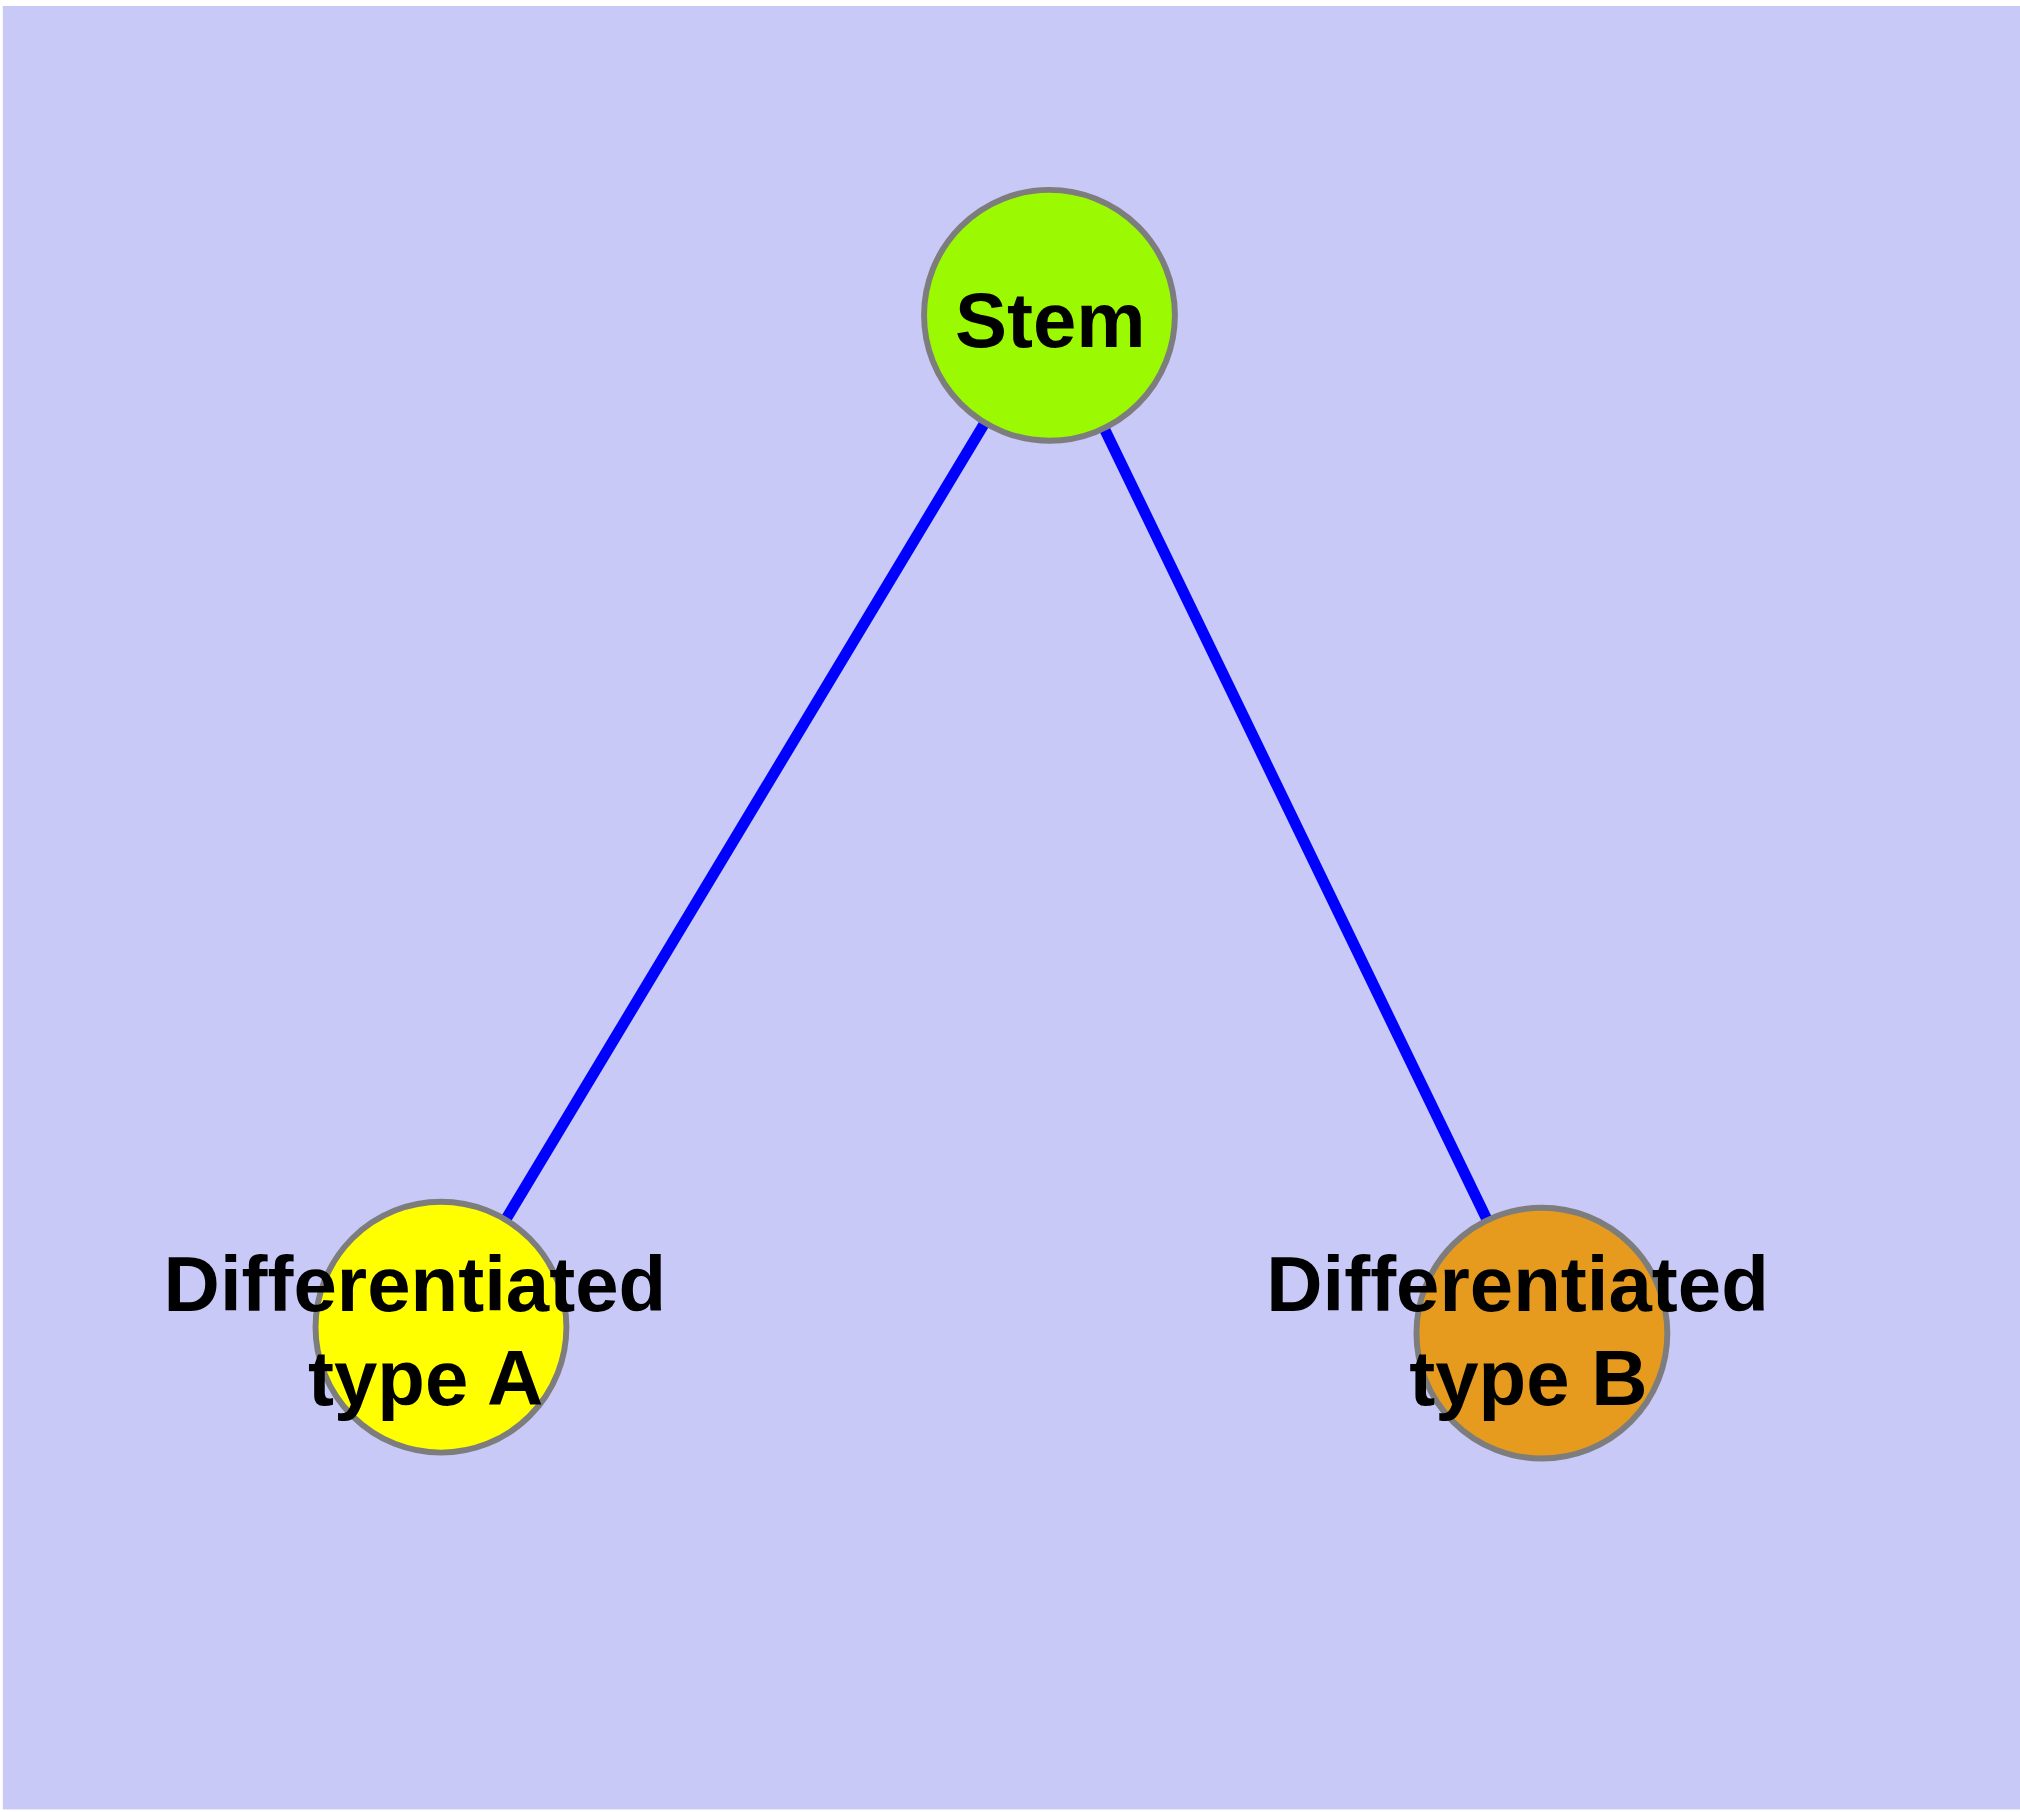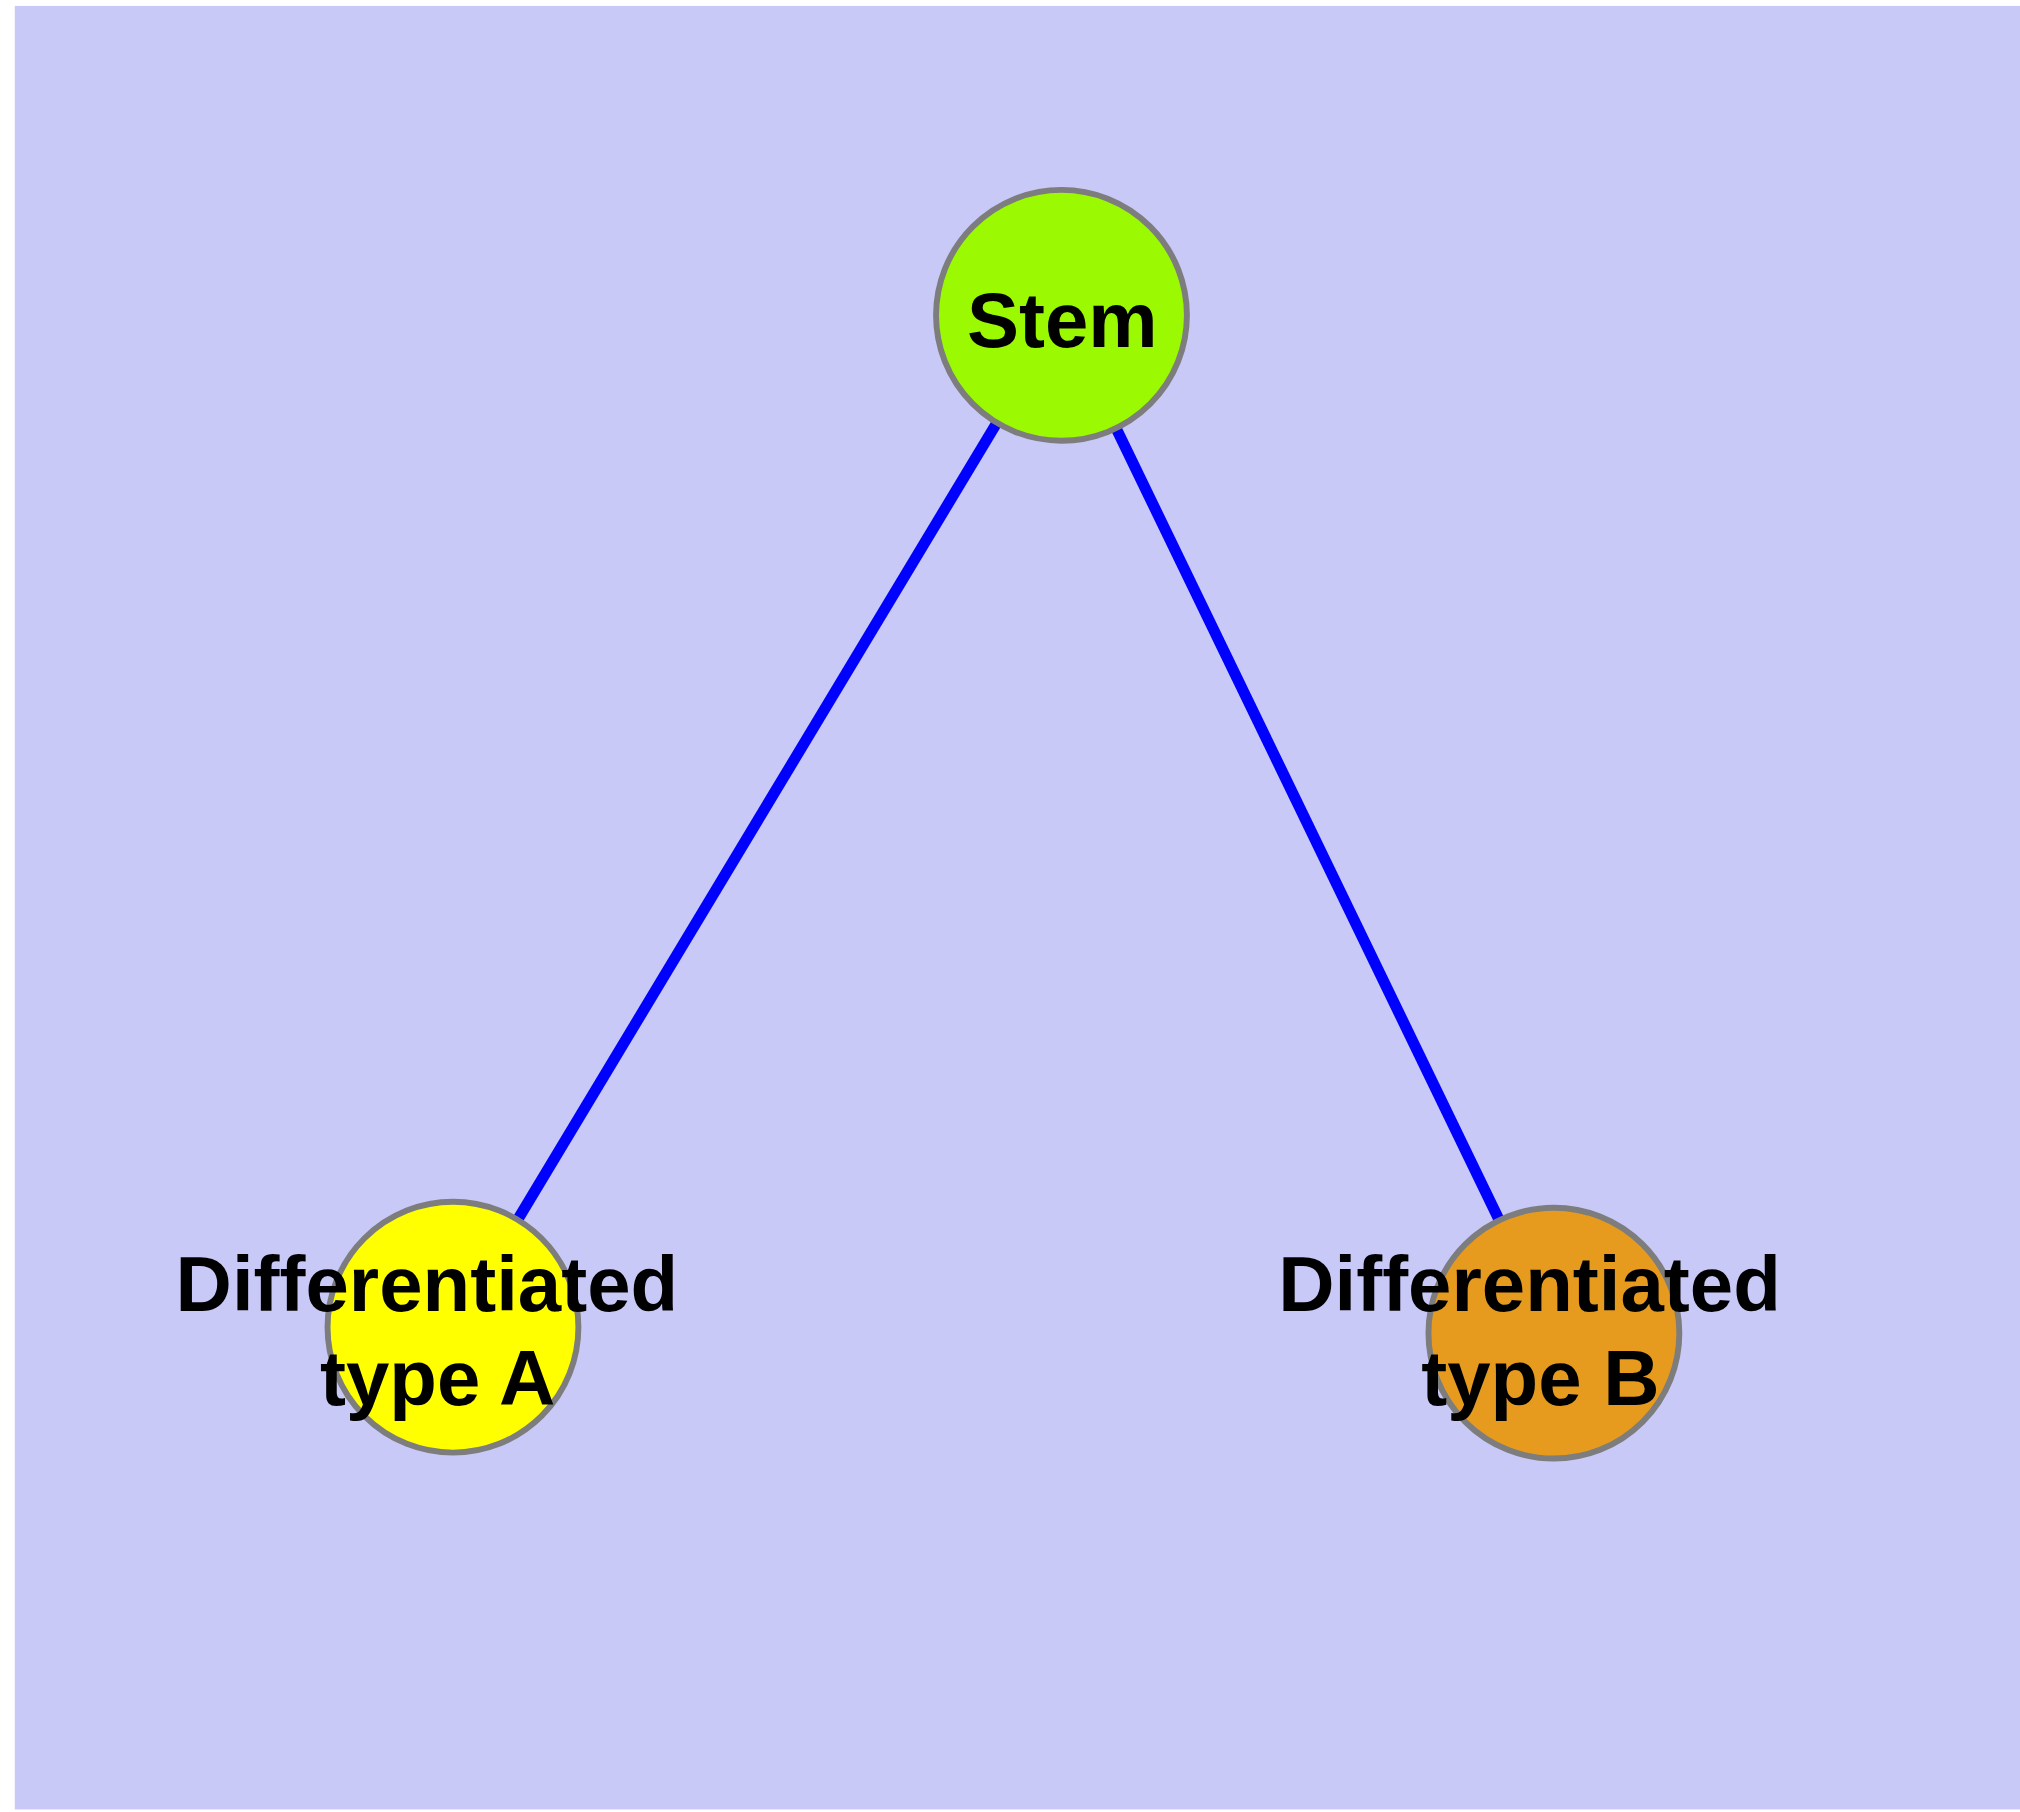--- a/index.html
+++ b/index.html
@@ -7,21 +7,20 @@
     padding: 0;
     width: 2021px;
     height: 1812px;
     background: var(--page, #FFFFFF);
     overflow: hidden;
     font-family: "Liberation Sans", sans-serif;
   }
   #diagram-root {
     position: absolute;
     inset: 0;
-    padding-left: 12px;
   }
   svg {
     display: block;
     width: 2021px;
     height: 1812px;
   }
   .canvas-bg {
     fill: var(--background, #C9C9F8);
   }
   .edge {

